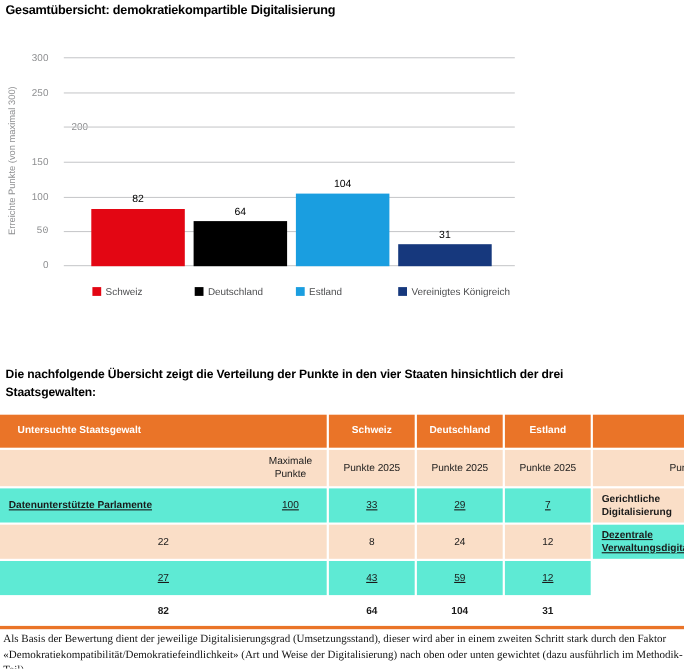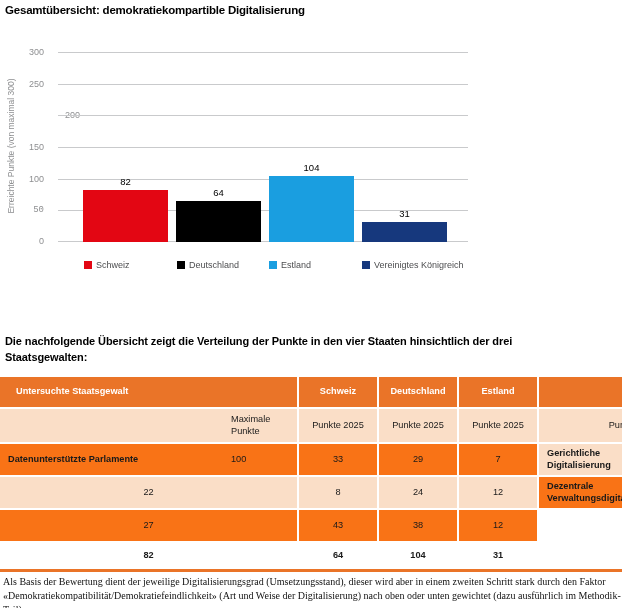--- a/index.html
+++ b/index.html
@@ -22,25 +22,25 @@
   #intro{position:absolute;left:5px;top:334px;width:515px;font-size:11px;font-weight:bold;
          line-height:1.45;letter-spacing:-0.1px;}
   
   #table{position:absolute;left:0;top:377px;width:622px;display:grid;
          grid-template-columns:297px 78px 78px 78px 1fr;
          grid-template-rows:30px 33px 31px 31px 31px 26px;
          gap:2px;font-size:9.2px;color:#1a1a1a;}
   .cell{display:flex;align-items:center;justify-content:center;text-align:center;line-height:1.2;}
   .cell.left{justify-content:flex-start;padding-left:16px;text-align:left;}
   .hdr{background:#ea7428;color:#fff;font-weight:bold;}
-  .rowA{background:#f97316;}
+  .rowA{background:#5eead4;text-decoration:underline;}
   .rowB{background:#fadec7;}
   .firstcol{display:flex;align-items:center;padding-left:8px;justify-content:space-between;text-align:left;}
   .firstcol .rlabel{flex:1;text-align:left;font-weight:bold;}
-  .maxval{width:66px;flex-shrink:0;}
+  .maxval{width:66px;text-align:center;flex-shrink:0;}
   .subA{justify-content:flex-end;padding-left:0;}
   .total-row{background:#fff;font-weight:bold;}
   .total-row .rlabel{text-align:right;font-weight:normal;}
   #rule{position:absolute;left:0;top:569px;width:622px;height:3px;background:#ea7428;}
   
   #footnote{position:absolute;left:3px;top:575px;width:618px;
             font-family:"Liberation Serif",serif;font-size:10px;line-height:1.4;color:#111;}
 </style>
 </head>
 <body>
@@ -125,21 +125,21 @@
       <div class="cell rowB">22</div>
       <div class="cell rowB">8</div>
       <div class="cell rowB">24</div>
       <div class="cell rowB">12</div>
       <div class="cell firstcol rowA">
         <span class="rlabel">Dezentrale Verwaltungsdigitalisierung</span>
         <span class="maxval">100</span>
       </div>
       <div class="cell rowA">27</div>
       <div class="cell rowA">43</div>
-      <div class="cell rowA">38</div>
+      <div class="cell rowA">59</div>
       <div class="cell rowA">12</div>
       <div class="cell firstcol total-row">
         <span class="rlabel">Total</span>
         <span class="maxval">300</span>
       </div>
       <div class="cell total-row">82</div>
       <div class="cell total-row">64</div>
       <div class="cell total-row">104</div>
       <div class="cell total-row">31</div>
     </div>

